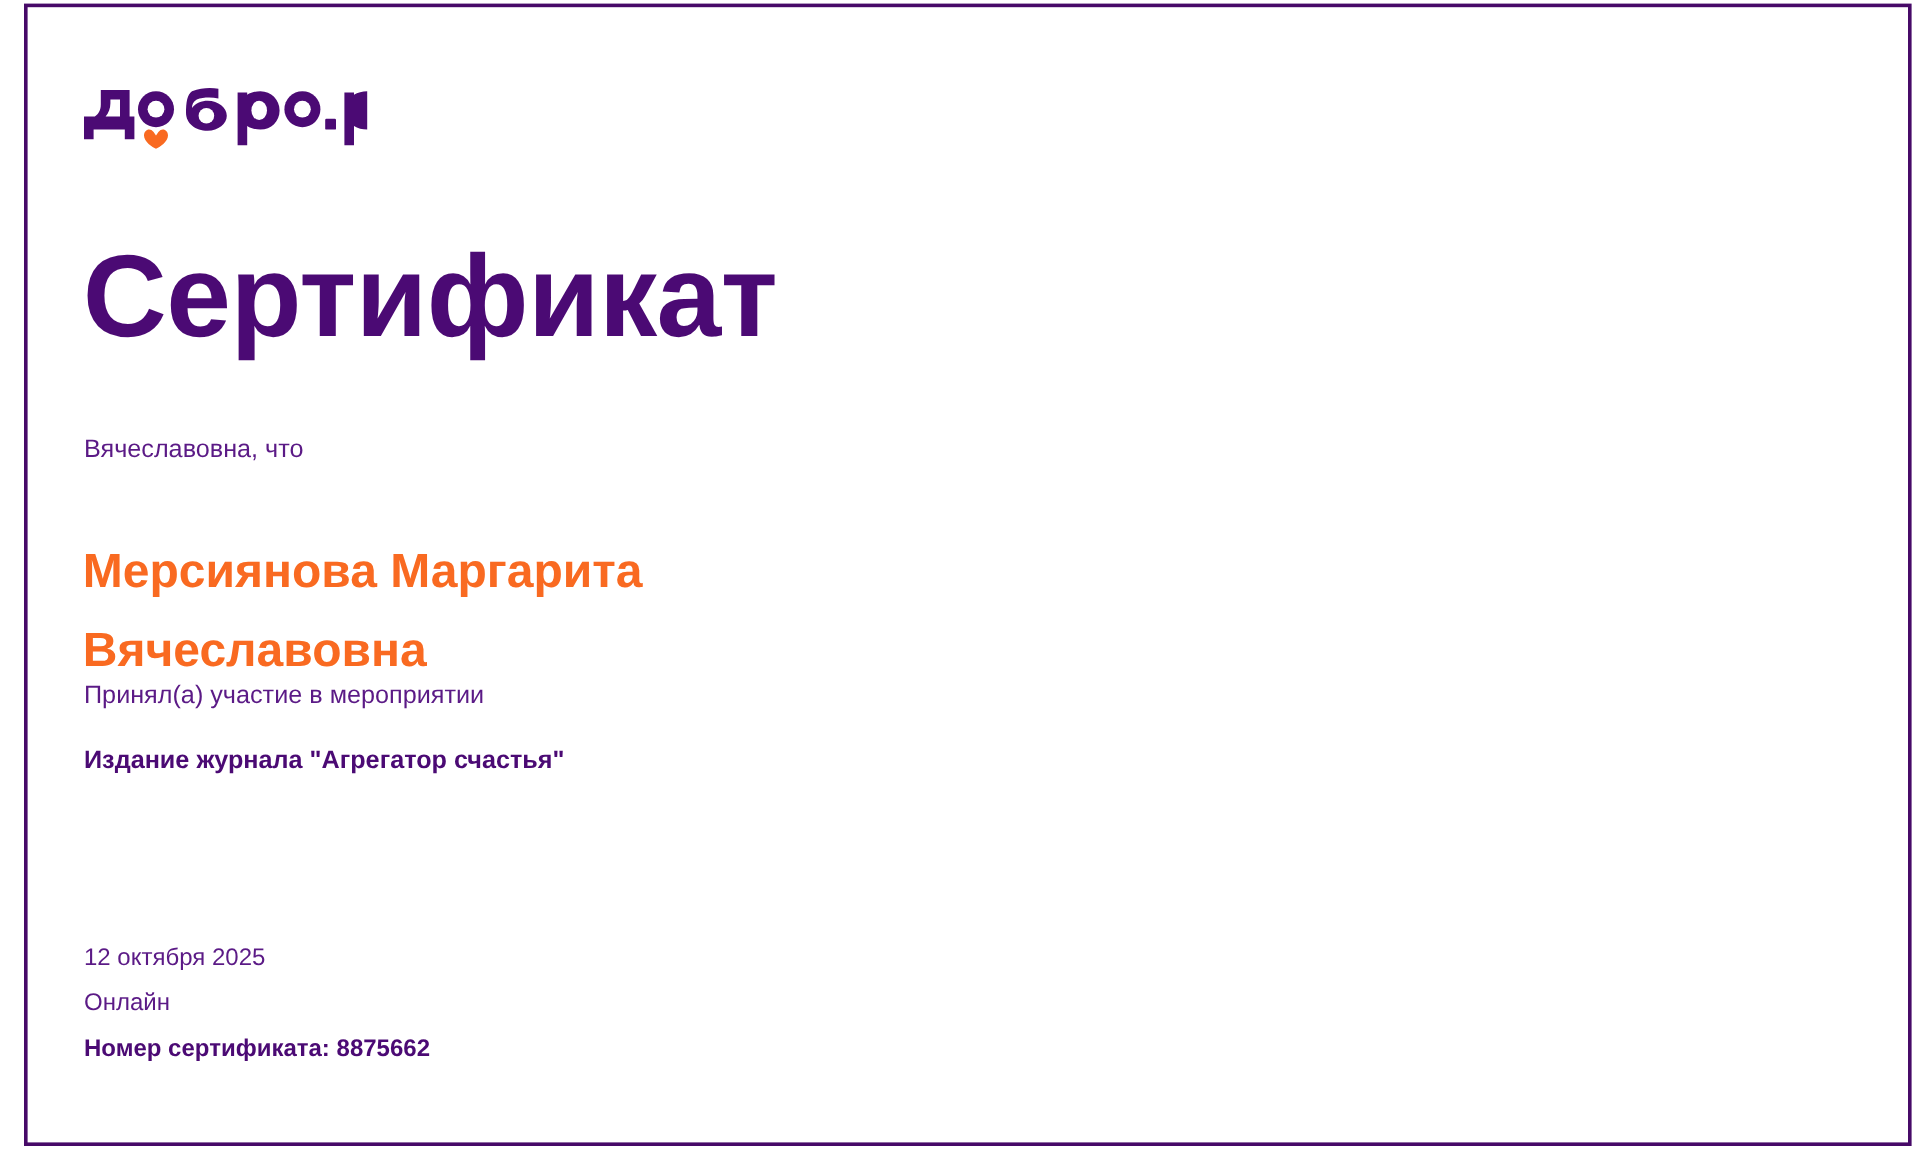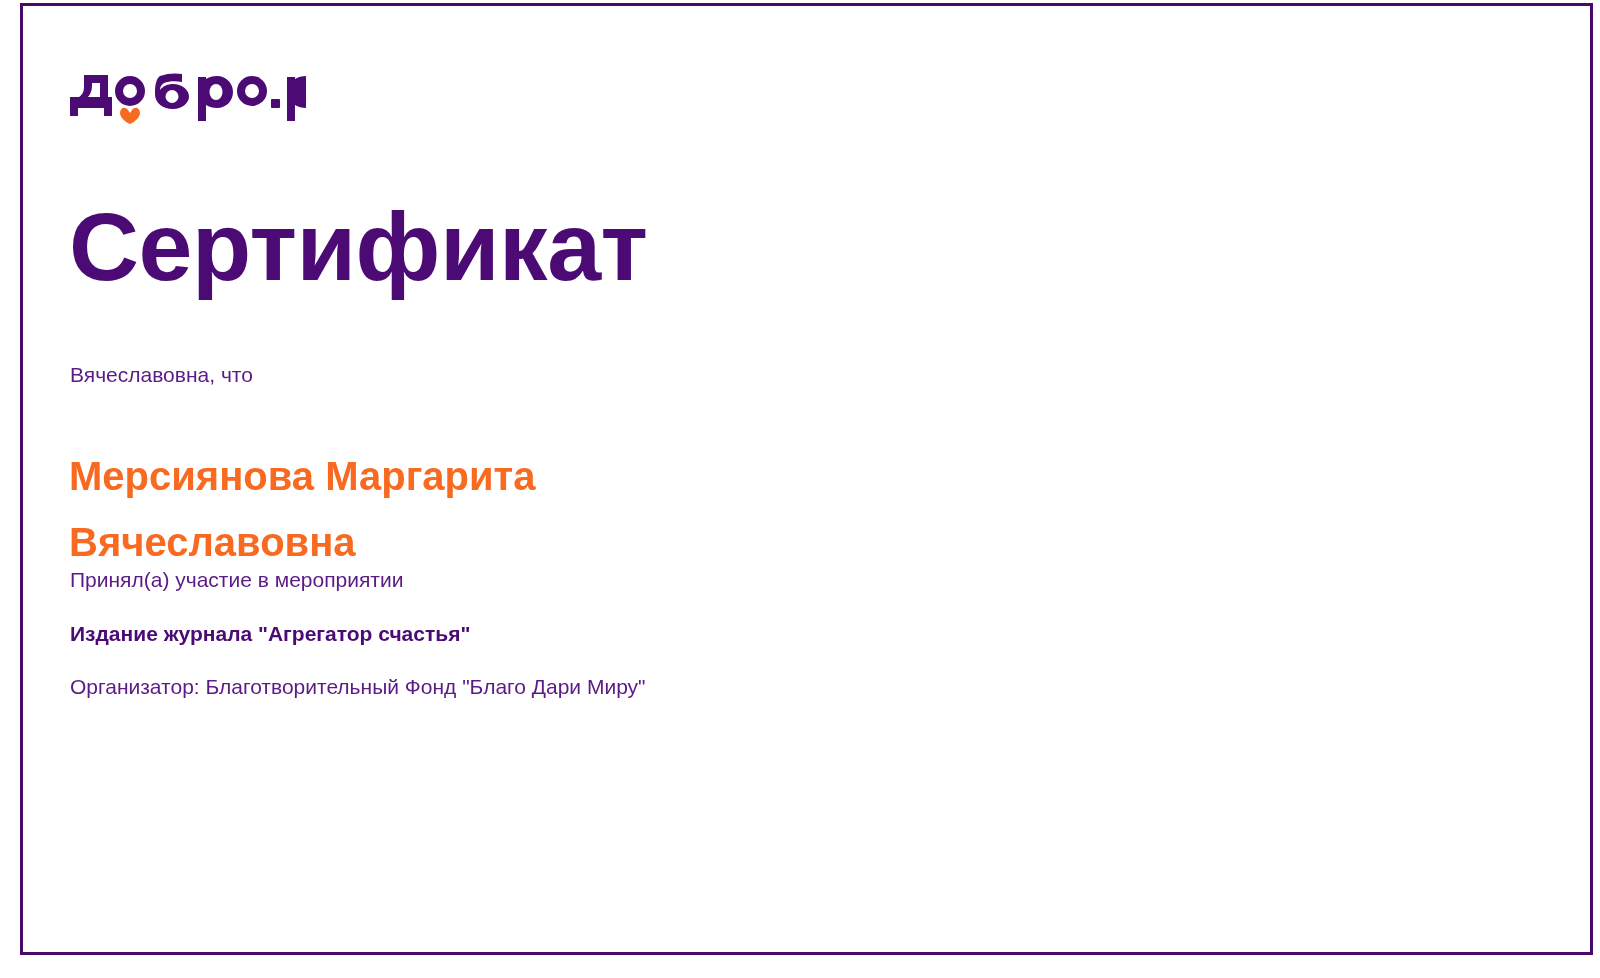--- a/index.html
+++ b/index.html
@@ -189,20 +189,25 @@
       <h1 class="cert-title">Сертификат</h1>
 
       <p class="confirm-line">Вячеславовна, что</p>
 
       <p class="recipient-name">Мерсиянова Маргарита Вячеславовна</p>
 
       <p class="participation-line">Принял(а) участие в мероприятии</p>
 
       <p class="event-name">Издание журнала "Агрегатор счастья"</p>
 
-      <p class="organizer-line">Организатор: Благотворительный Фонд "Благо Дари Миру"</p>
 
       <div class="cert-meta">
+        <p>12 октября 2025</p>
+        <p>Онлайн</p>
+        <p class="cert-number">
+          <span>Номер сертификата:</span>
+          <span class="cert-number-value">8875662</span>
+        </p>
       </div>
 
     </div>
   </div>
 </div>
 
 </body></html>

